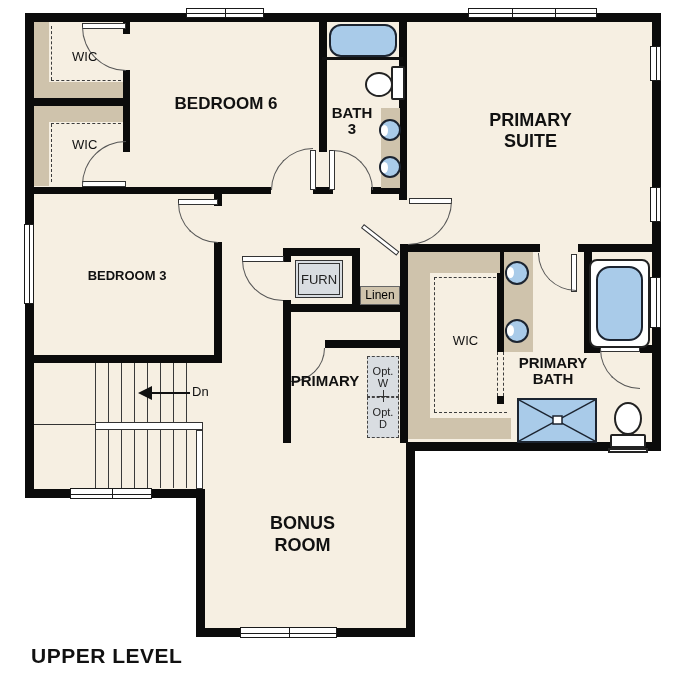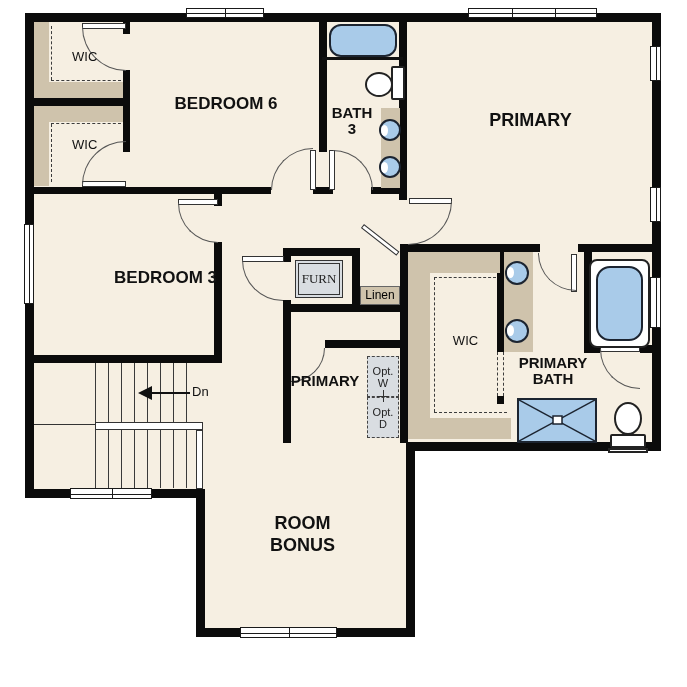--- a/index.html
+++ b/index.html
@@ -162,21 +162,21 @@
     <svg width="76" height="41" style="position:absolute;left:0;top:0;">
       <line x1="0" y1="0" x2="76" y2="41" stroke="#1c2430" stroke-width="1.5"></line>
       <line x1="0" y1="41" x2="76" y2="0" stroke="#1c2430" stroke-width="1.5"></line>
       <rect x="34" y="16" width="9" height="8" fill="#fff" stroke="#1c2430" stroke-width="1.5"></rect>
     </svg>
   </div>
   <div class="wfix" style="left:614px;top:402px;width:28px;height:33px;border-radius:50%;"></div>
   <div class="wfix" style="left:610px;top:434px;width:36px;height:14px;border-radius:2px;"></div>
   <div class="wfix" style="left:608px;top:448px;width:40px;height:5px;"></div>
 
-  <div class="abs" style="left:295px;top:260px;width:48px;height:38px;background:var(--fixture_grey,#d9dde1);border:1.5px solid #333;box-sizing:border-box;font-family:Liberation Serif, serif;">
+  <div class="abs" style="left:295px;top:260px;width:48px;height:38px;background:var(--fixture_grey,#d9dde1);border:1.5px solid #333;box-sizing:border-box;">
     <div style="position:absolute;left:2px;top:2px;right:2px;bottom:2px;border:1px solid #333;display:flex;align-items:center;justify-content:center;font-size:13px;color:#222;">
       <span>FURN</span>
     </div>
   </div>
 
   <div class="greybox" style="left:367px;top:356px;width:32px;height:41px;padding-top:8px;">
     <div>Opt.</div>
     <div>W</div>
   </div>
   <div class="greybox" style="left:367px;top:397px;width:32px;height:41px;padding-top:8px;">
@@ -212,27 +212,29 @@
 
   <div class="lbl" style="left:72px;top:49px;font-size:13px;">WIC</div>
   <div class="lbl" style="left:72px;top:137px;font-size:13px;">WIC</div>
   <div class="lbl bold ctr" style="left:136px;top:94px;width:180px;font-size:17px;">BEDROOM 6</div>
   <div class="lbl bold ctr" style="left:325px;top:105px;width:54px;font-size:15px;line-height:16px;">
     <div>BATH</div>
     <div>3</div>
   </div>
   <div class="lbl bold ctr" style="left:428px;top:110px;width:205px;font-size:18px;line-height:21px;">
     <div>PRIMARY</div>
-  </div>
-  <div class="lbl bold ctr" style="left:37px;top:268px;width:180px;font-size:17px;text-align:right;">BEDROOM 3</div>
+    <div>SUITE</div>
+  </div>
+  <div class="lbl bold ctr" style="left:37px;top:268px;width:180px;font-size:13px;">BEDROOM 3</div>
   <div class="lbl bold ctr" style="left:285px;top:372px;width:80px;font-size:15px;">PRIMARY</div>
   <div class="lbl ctr" style="left:438px;top:333px;width:55px;font-size:13px;">WIC</div>
   <div class="lbl bold ctr" style="left:504px;top:355px;width:98px;font-size:15px;line-height:16px;">
     <div>PRIMARY</div>
     <div>BATH</div>
   </div>
   <div class="lbl bold ctr" style="left:230px;top:512px;width:145px;font-size:18px;line-height:22px;">
+    <div>BONUS</div>
     <div>ROOM</div>
-    <div>BONUS</div>
   </div>
   <div class="lbl" style="left:192px;top:384px;font-size:13px;">Dn</div>
+  <div class="lbl bold" style="left:31px;top:644px;font-size:21px;letter-spacing:0.5px;">UPPER LEVEL</div>
 
 </div>
 
 </body></html>

